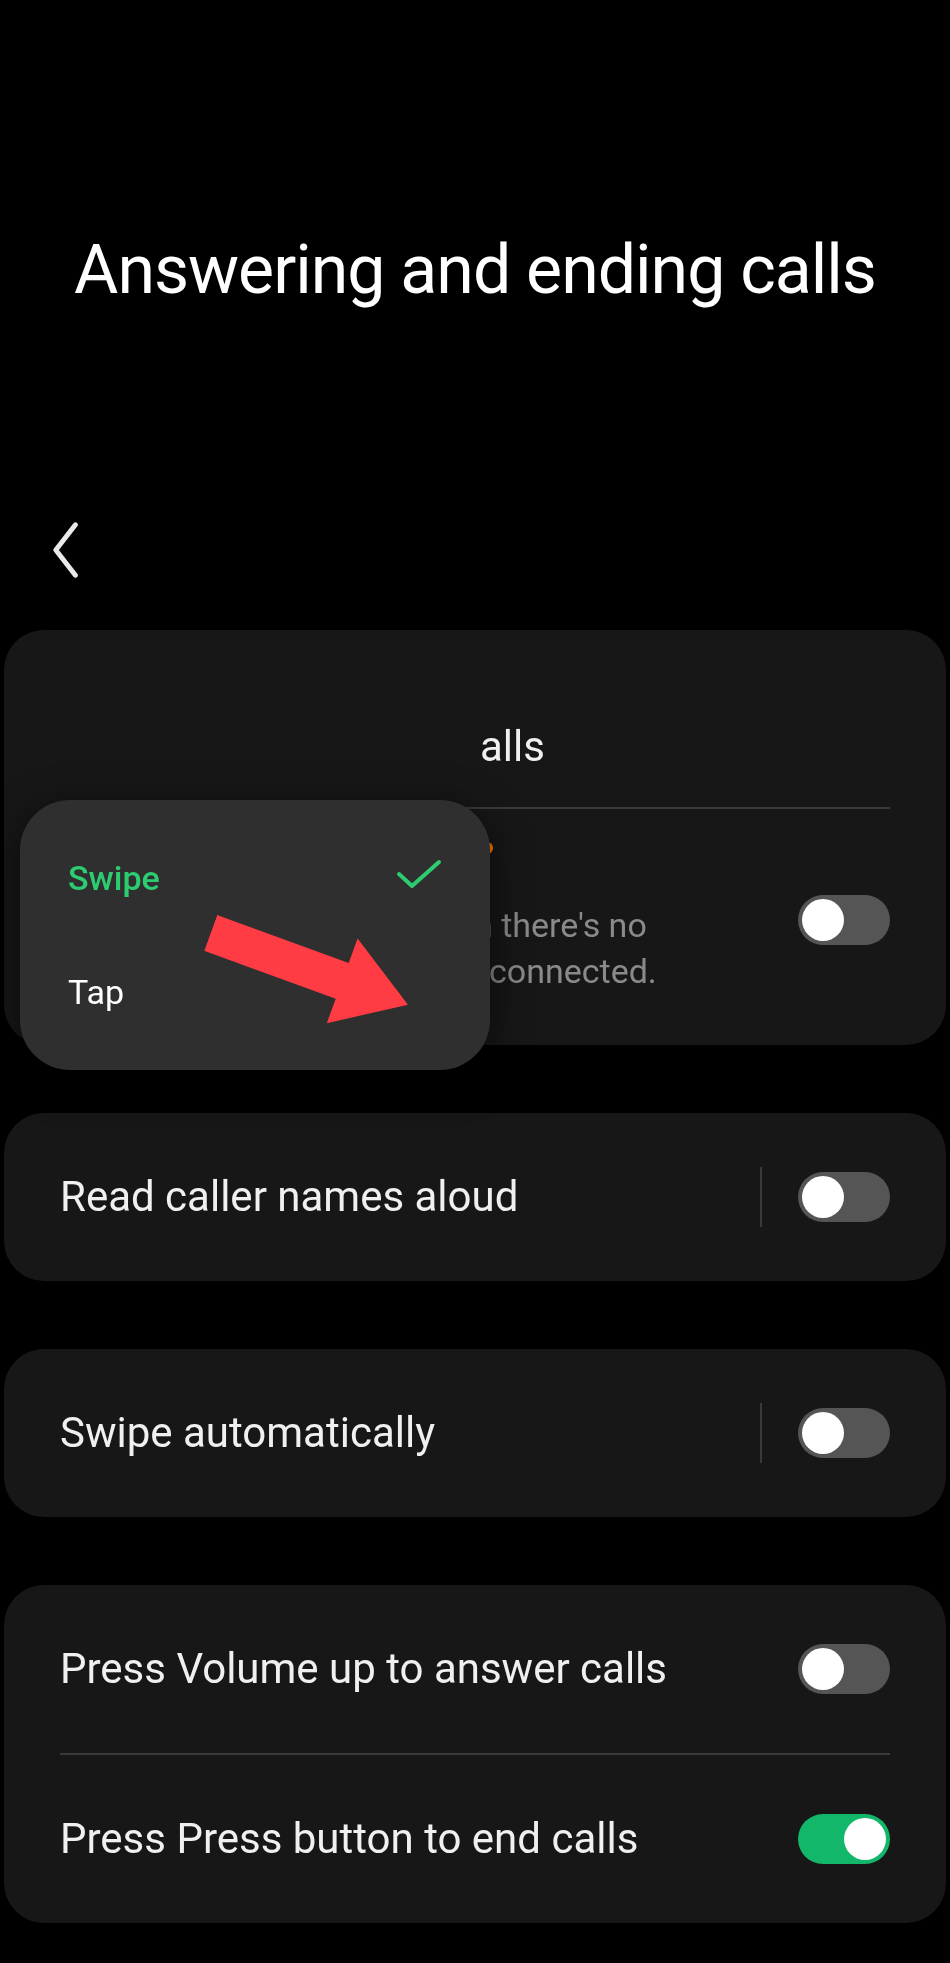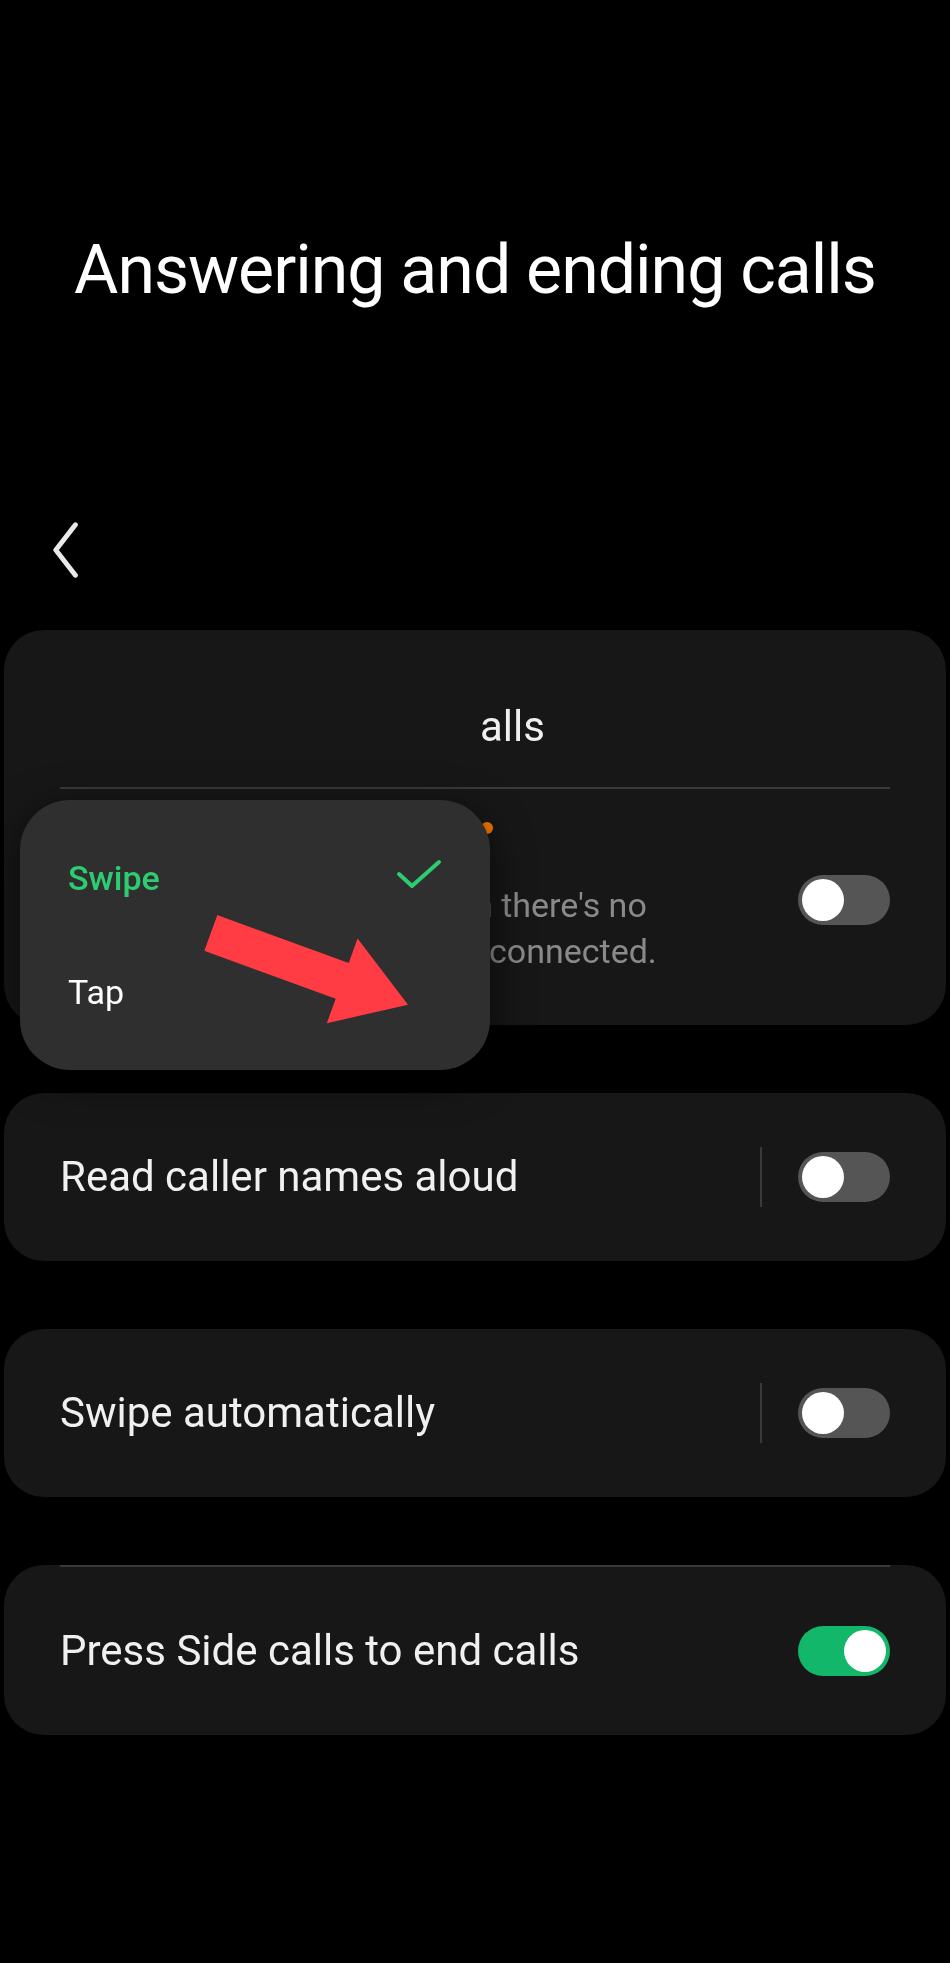--- a/index.html
+++ b/index.html
@@ -84,20 +84,21 @@
     .divider {
       height: 2px;
       background: #3a3a3a;
       margin: 0;
     }
     .how-to-row {
       display: flex;
       justify-content: space-between;
       align-items: flex-end;
       padding-bottom: 36px;
+      margin-top: 20px;
     }
     .how-to-label { font-size: 42px; color: #f0f0f0; }
     .row-sep-vert {
       width: 2px;
       background: #3a3a3a;
       height: 60px;
       margin: 0 36px;
       flex-shrink: 0;
     }
     .cards-gap { height: 58px; }
@@ -188,23 +189,27 @@
     <div class="toggle-wrap">
       <div class="row-sep-vert"></div>
       <div class="toggle off"></div>
     </div>
   </div>
 </div>
 
 <div class="cards-gap"></div>
 
 <div class="card" style="padding-bottom:0">
+  <div class="row">
+    <span class="row-title">Press Volume up to answer calls</span>
+    <div class="toggle off"></div>
+  </div>
   <div class="divider"></div>
   <div class="row">
-    <span class="row-title">Press Side calls to end calls</span>
+    <span class="row-title">Press Press button to end calls</span>
     <div class="toggle on"></div>
   </div>
 </div>
 
 <div class="popup">
   <div class="popup-item selected">
     <span>Swipe</span>
     <span class="check">
       <svg viewBox="0 0 46 32">
           <polyline points="3,16 16,28 43,4" fill="none" stroke="#2ecc71" stroke-width="4" stroke-linecap="round" stroke-linejoin="round"></polyline>

